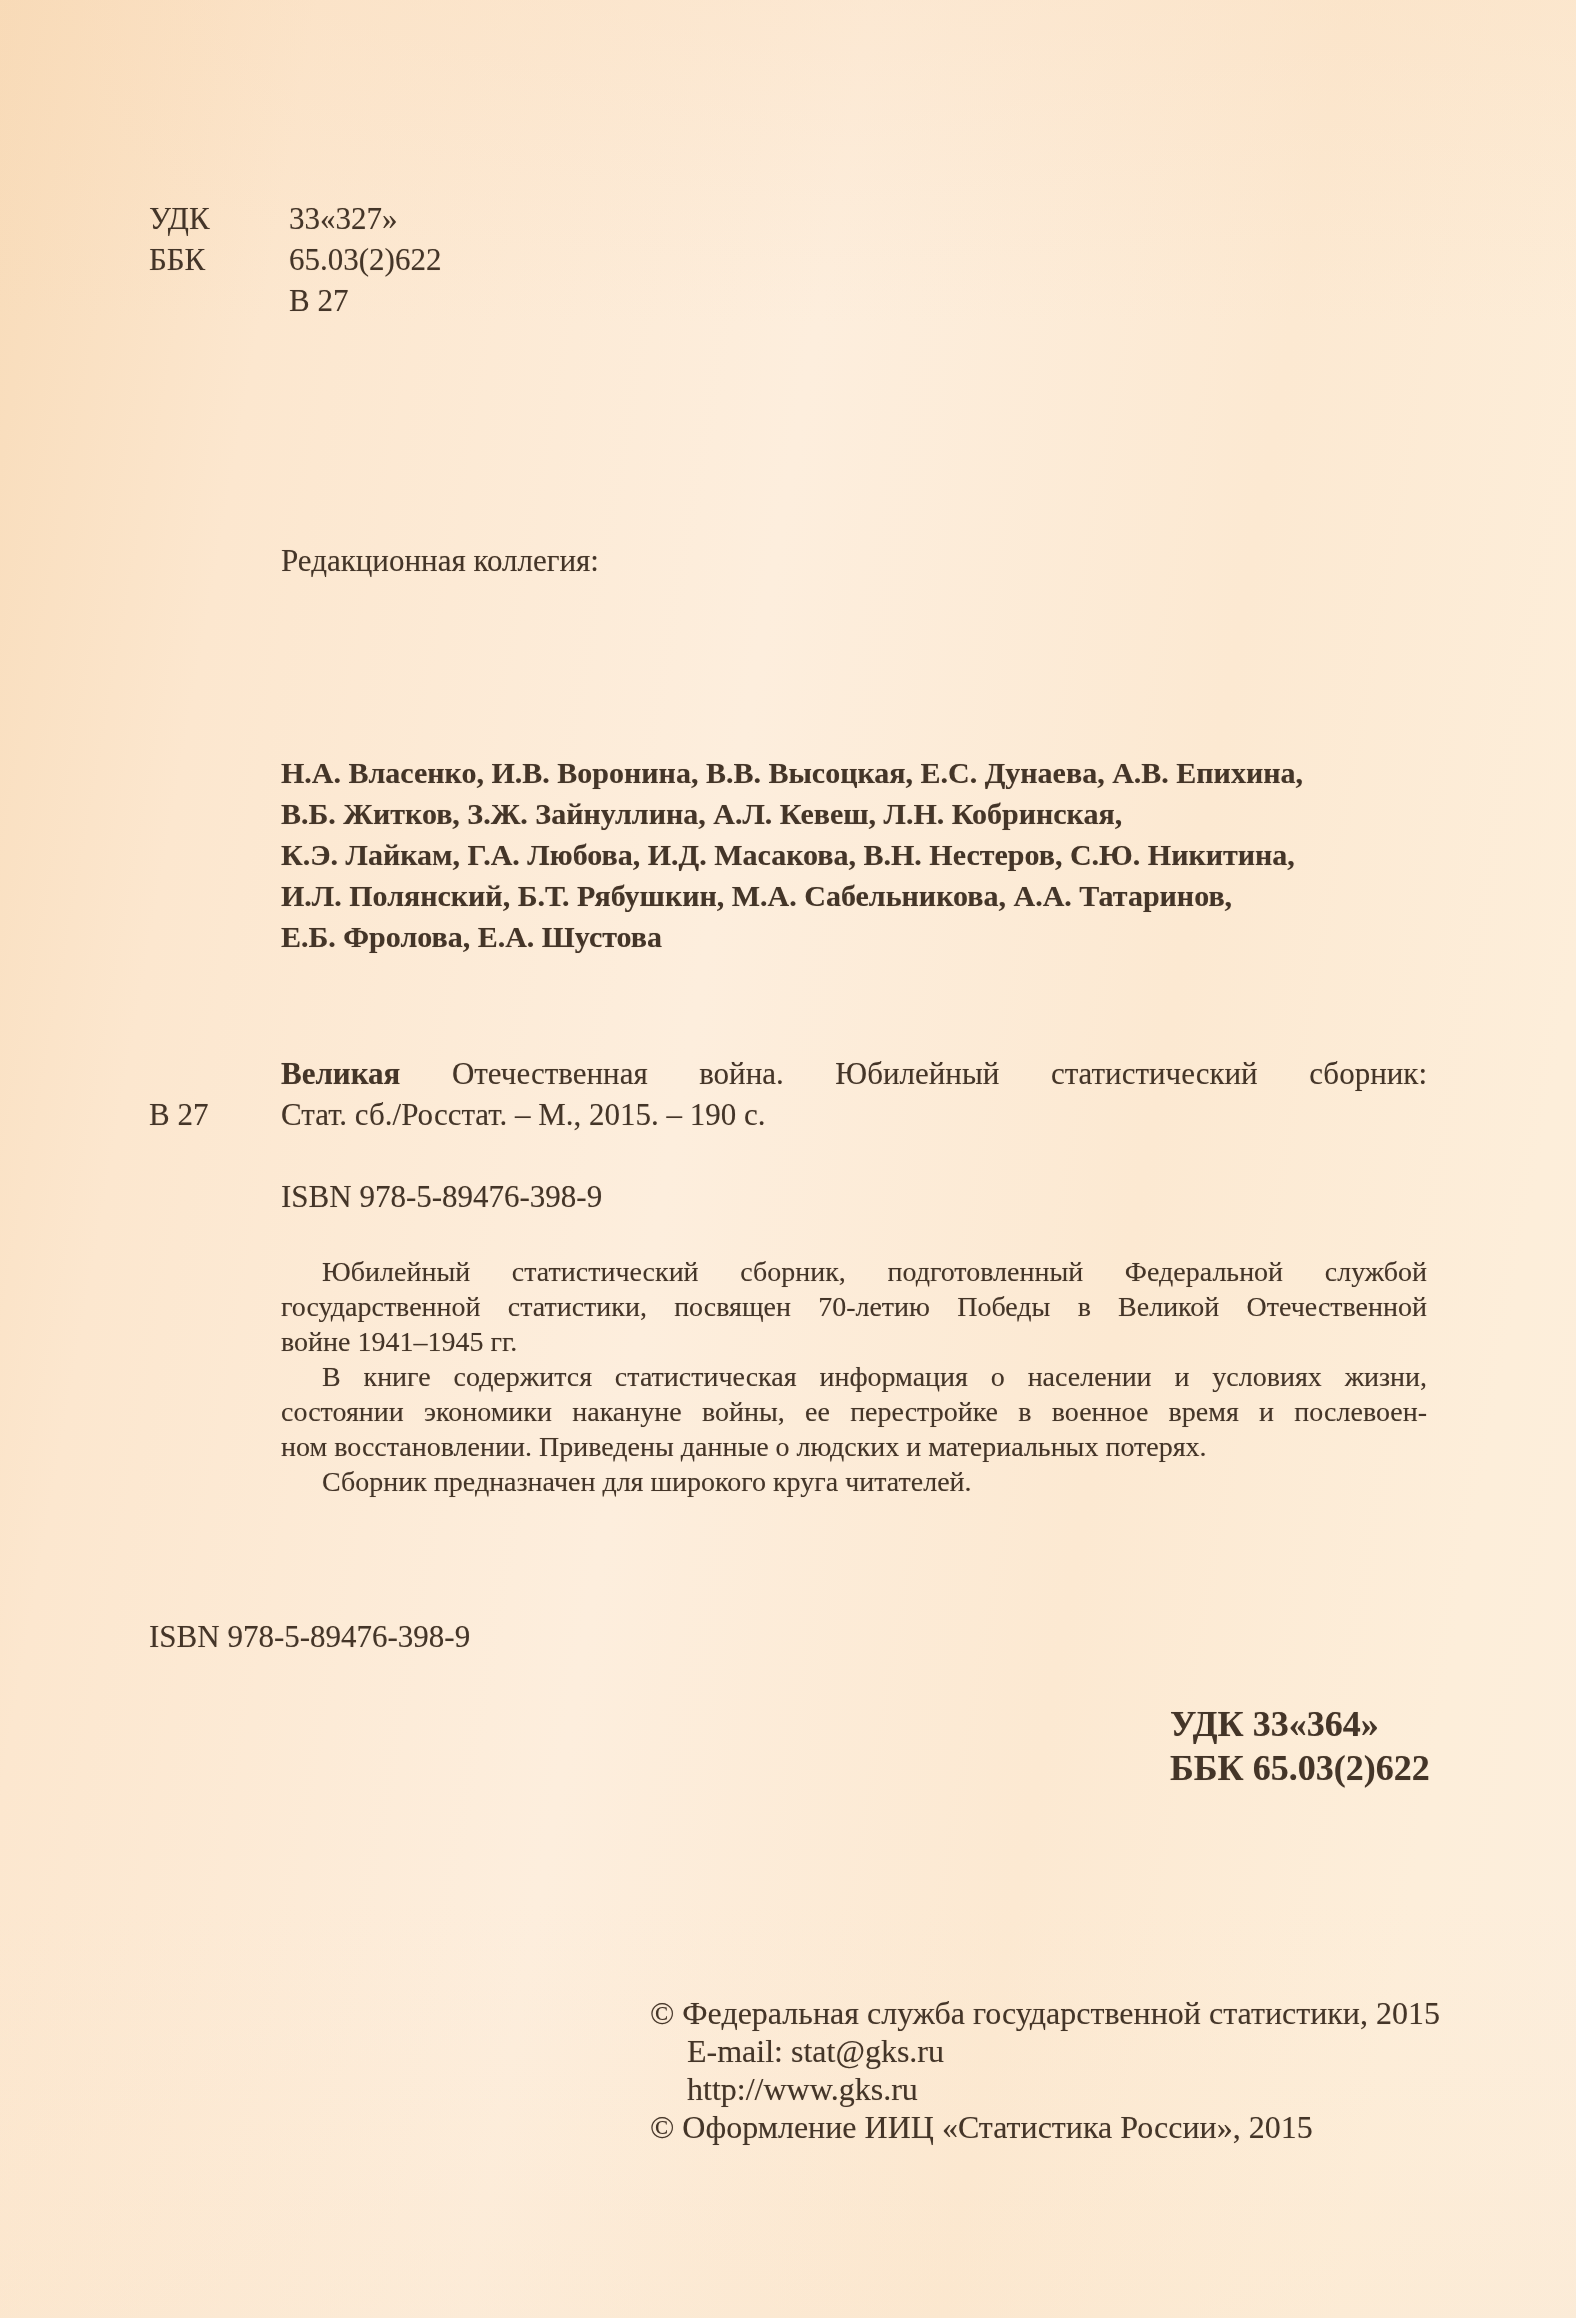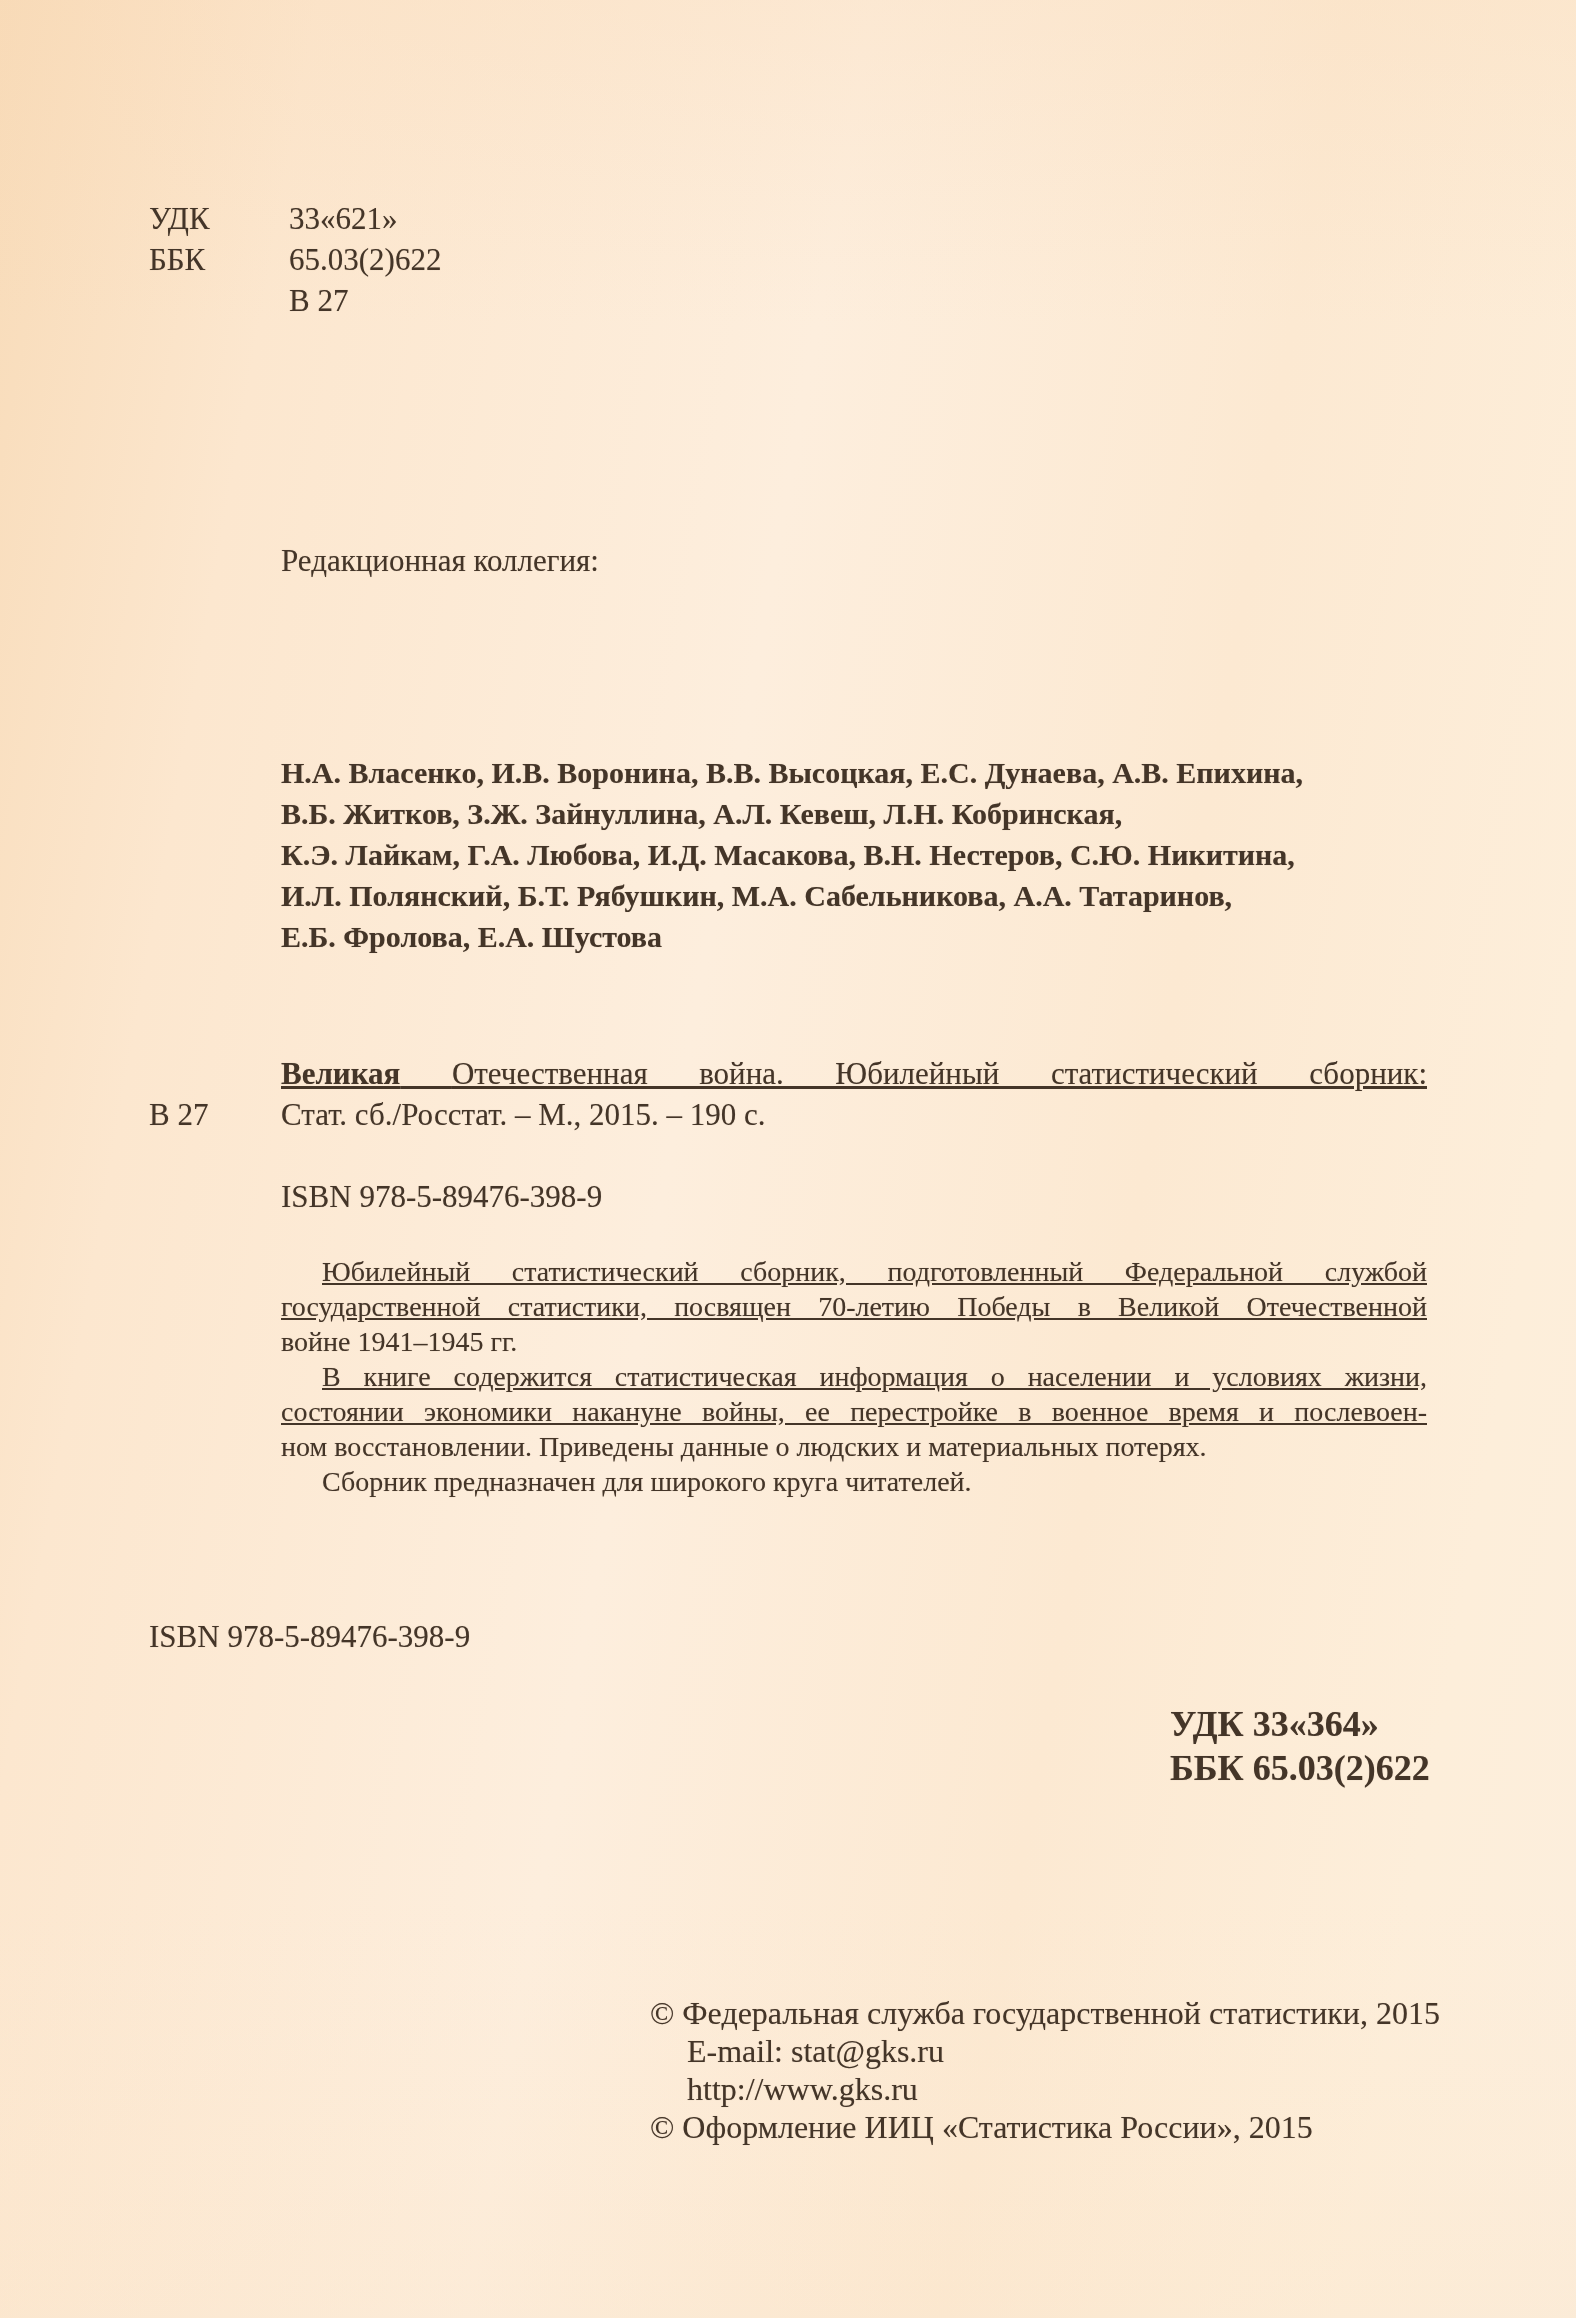--- a/index.html
+++ b/index.html
@@ -21,37 +21,37 @@
   .nowrap { white-space: nowrap; }
   .soft { text-shadow: 0 0 0.8px rgba(68,53,40,0.35); }
 
   
   .clsf-row { display: flex; }
   .clsf-label { width: 140px; }
 
   
   .maincol { width: 1146px; }
 
-  .jlast { text-align: justify; text-align-last: justify; text-decoration: underline; }
+  .jlast { text-align: justify; text-align-last: justify; }
   .indent { padding-left: 41px; }
 
   .member-line { font-weight: bold; font-size: 30px; line-height: 41px; white-space: nowrap; }
 
   .copy-line { font-size: 32px; line-height: 38px; white-space: nowrap; }
   .copy-indent { padding-left: 37px; }
 </style>
 </head>
 <body>
 
 <div class="page soft">
 
   <div class="abs t40" style="left:149px; top:198px;">
     <div class="clsf-row">
       <span class="clsf-label">УДК</span>
-      <span>33«621»</span>
+      <span>33«327»</span>
     </div>
     <div class="clsf-row">
       <span class="clsf-label">ББК</span>
       <span>65.03(2)622</span>
     </div>
     <div class="clsf-row">
       <span class="clsf-label"></span>
       <span>В 27</span>
     </div>
   </div>

